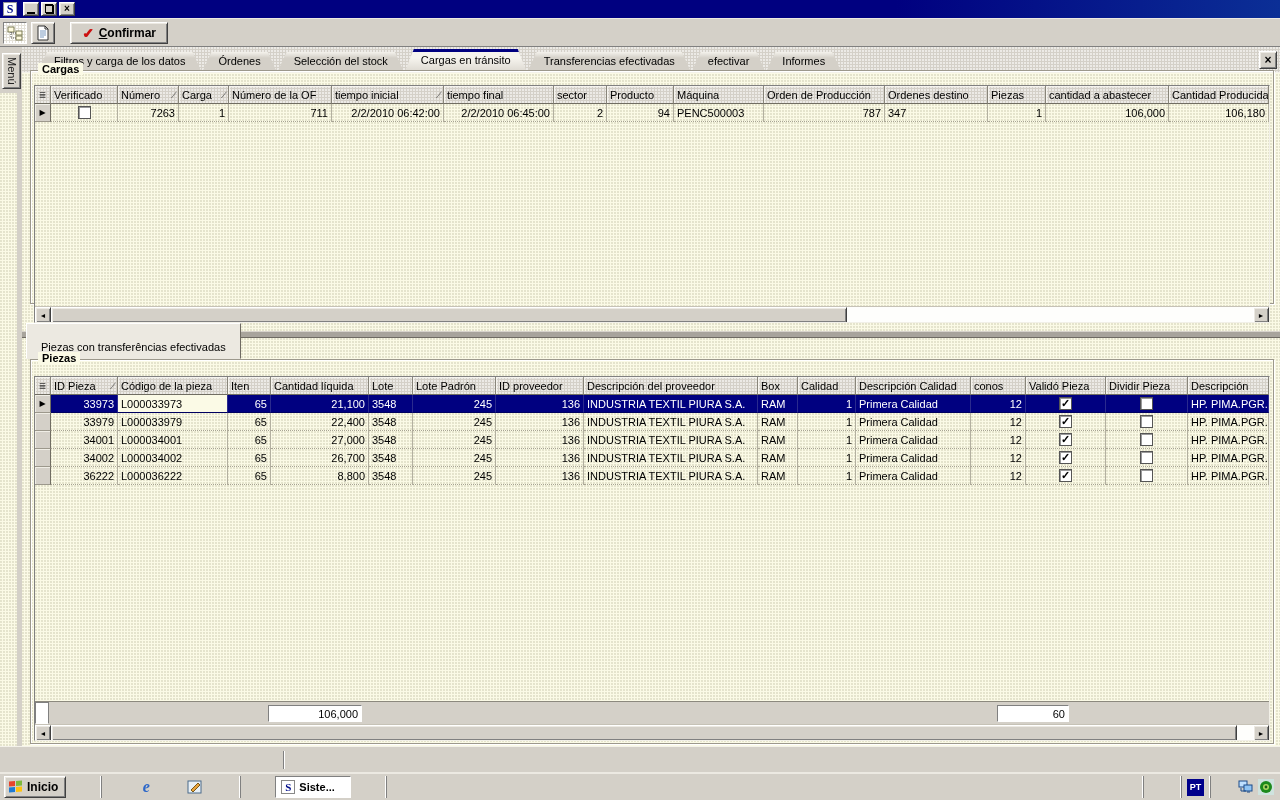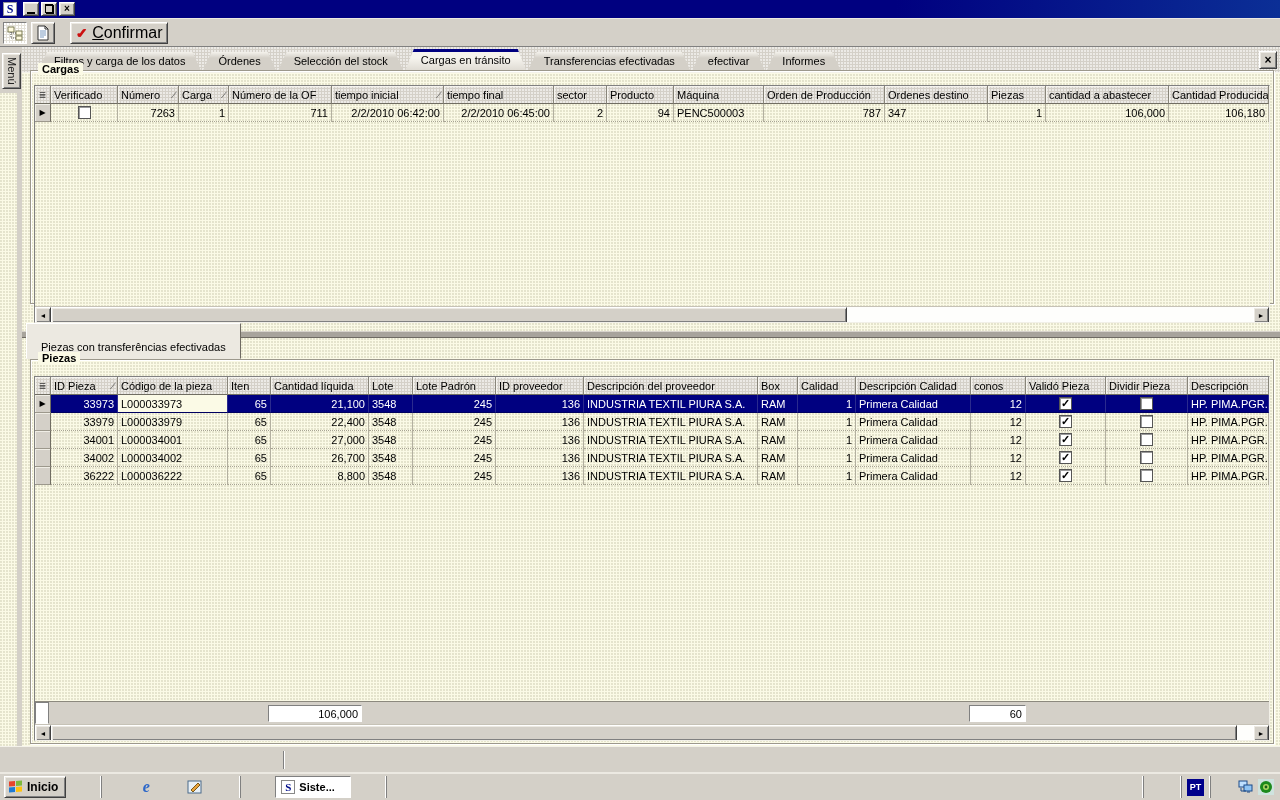--- a/index.html
+++ b/index.html
@@ -31,21 +31,21 @@
   .restore-glyph::after { content:""; position:absolute; left:0; bottom:0; width:6px; height:6px; border:1px solid #000; border-top-width:2px; background:#d4d0c8; }
 
   
   .toolbar { position:absolute; left:0; top:18px; width:1280px; height:29px; background:#d4d0c8;
     border-top:1px solid #ece9e2; border-bottom:1px solid #808080; }
   .tool-btn { position:absolute; top:3px; width:24px; height:22px; display:flex; align-items:center; justify-content:center; }
   .tool-btn.pressed { border-color:#808080 #fff #fff #808080; box-shadow:none; background-color:#e4e1d8;
     background-image:radial-gradient(circle at 1px 1px, #fff .8px, transparent 1px); background-size:3px 3px; }
   .confirm-btn { position:absolute; left:70px; top:3px; width:98px; height:22px; display:flex; align-items:center; justify-content:center; gap:5px; }
   .confirm-check { color:#c11; font-weight:bold; font-size:14px; text-shadow:1px 0 #c11; }
-  .confirm-label { display:inline-block; font-size:16px; }
+  .confirm-label { display:inline-block; font-size:12px;font-weight:bold; }
   .confirm-label::first-letter { text-decoration:underline; }
 
   
   .workspace { position:absolute; left:0; top:47px; width:1280px; height:699px; background:#d4d0c8; }
   .menu-strip { position:absolute; left:0; top:0; width:22px; height:699px; }
   .menu-tab { position:absolute; left:2px; top:6px; width:19px; height:36px; display:flex; align-items:center; justify-content:center;
     writing-mode:vertical-rl; font-size:11px; color:#222; }
   .menu-fill { position:absolute; left:0; top:46px; width:17px; height:653px; }
 
   .content { position:absolute; left:22px; top:0; width:1258px; height:699px; }
@@ -96,21 +96,21 @@
   .cb { width:13px; height:13px; background:#fff; border:1px solid #555; box-shadow:inset 1px 1px 0 #9a9a9a;
     display:flex; align-items:center; justify-content:center; font-size:11px; font-weight:bold; color:#000; line-height:1; }
 
   .grid-fill { flex:1 1 auto; }
 
   
   .grid-footer { flex:0 0 23px; background:#d4d0c8; border-top:1px solid #8c897e; position:relative; }
   .footer-ind { position:absolute; left:0; top:0; width:14px; height:22px; background:#fff; border-right:1px solid #808080; }
   .total-box { position:absolute; top:3px; height:17px; background:#fff; display:flex; align-items:center; justify-content:flex-end; padding:0 3px; }
   .total-liquida { left:233px; width:94px; }
-  .total-conos  { left:934px; width:57px; }
+  .total-conos  { left:962px; width:72px; }
 
   
   .hscroll { position:relative; flex:0 0 16px; height:16px;
     background-color:#f2f0e4;
     background-image:radial-gradient(circle at 1px 1px, rgba(255,255,255,.9) .8px, transparent 1px); background-size:2px 2px;
     border-top:1px solid #c6c2b6; }
   .sb-btn { position:absolute; top:0; width:16px; height:16px; display:flex; align-items:center; justify-content:center; font-size:7px; color:#000; }
   .sb-left { left:0; } .sb-right { right:0; }
   .sb-thumb { position:absolute; top:0; height:16px; }
   .cargas-thumb { left:16px; width:796px; }

